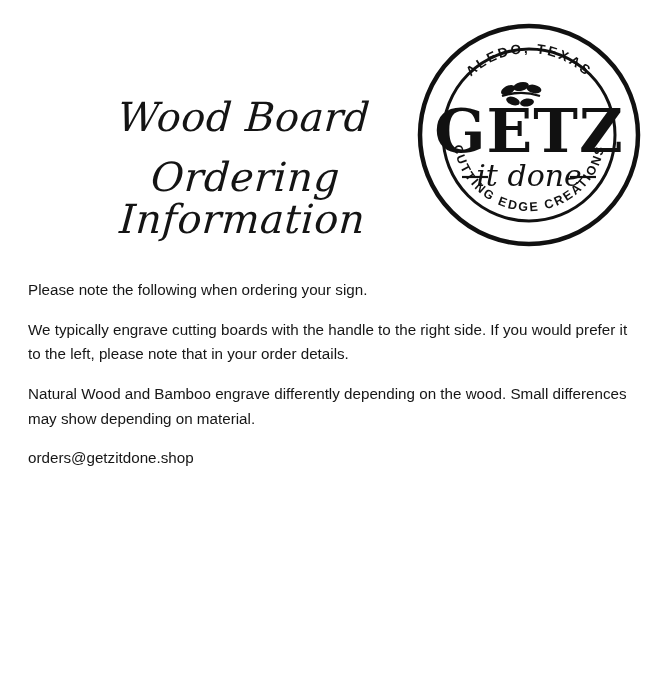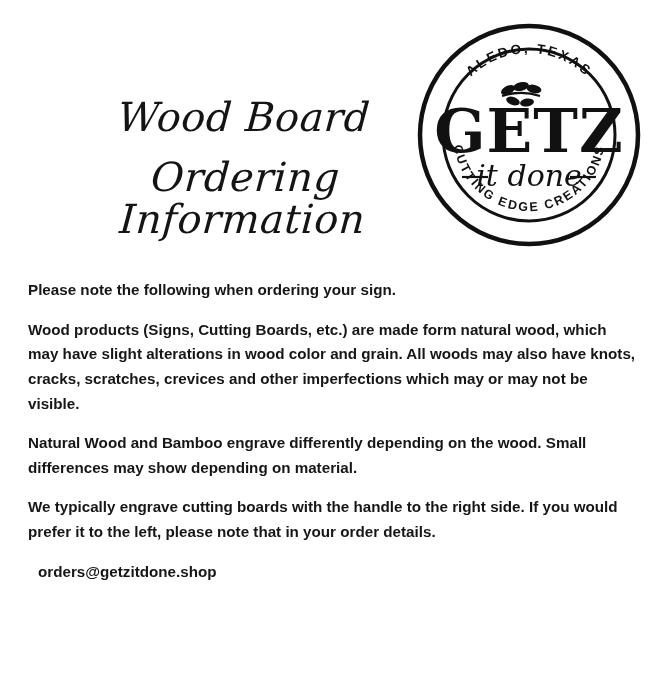--- a/index.html
+++ b/index.html
@@ -58,26 +58,24 @@
     top: 278px;
     left: 28px;
     width: 610px;
   }
   .para {
     font-size: 15.2px;
     line-height: 1.62;
     color: #161616;
     margin: 0 0 15px 0;
     text-align: left;
-    font-weight: bold;
   }
   .para.email {
     margin-top: 5px;
     font-size: 15.2px;
-    margin-left: 10px;
   }
 </style>
 </head>
 <body>
 
 <div class="logo-wrap">
   <svg class="logo-svg" width="226" height="226" viewBox="0 0 226 226" xmlns="http://www.w3.org/2000/svg">
     <defs>
       <path id="arcTop" d="M 31,113 A 82,82 0 0 1 195,113" fill="none"></path>
       <path id="arcBottom" d="M 37,113 A 76,76 0 0 0 189,113" fill="none"></path>
@@ -113,17 +111,16 @@
   </svg>
 </div>
 
 <div class="headline">
   <span class="line1">Wood Board</span>
   <span class="line2">Ordering Information</span>
 </div>
 
 <div class="body-copy">
   <p class="para">Please note the following when ordering your sign.</p>
-  <p class="para">Wood products (Signs, Cutting Boards, etc.) are made form natural wood, which may have slight alterations in wood color and grain.  All woods may also have knots, cracks, scratches, crevices and other imperfections which may or may not be visible.</p>
+  <p class="para">We typically engrave cutting boards with the handle to the right side.  If you would prefer it to the left, please note that in your order details.</p>
   <p class="para">Natural Wood and Bamboo engrave differently depending on the wood.  Small differences may show depending on material.</p>
-  <p class="para">We typically engrave cutting boards with the handle to the right side.  If you would prefer it to the left, please note that in your order details.</p>
   <p class="para email">orders@getzitdone.shop</p>
 </div>
 
 </body></html>

